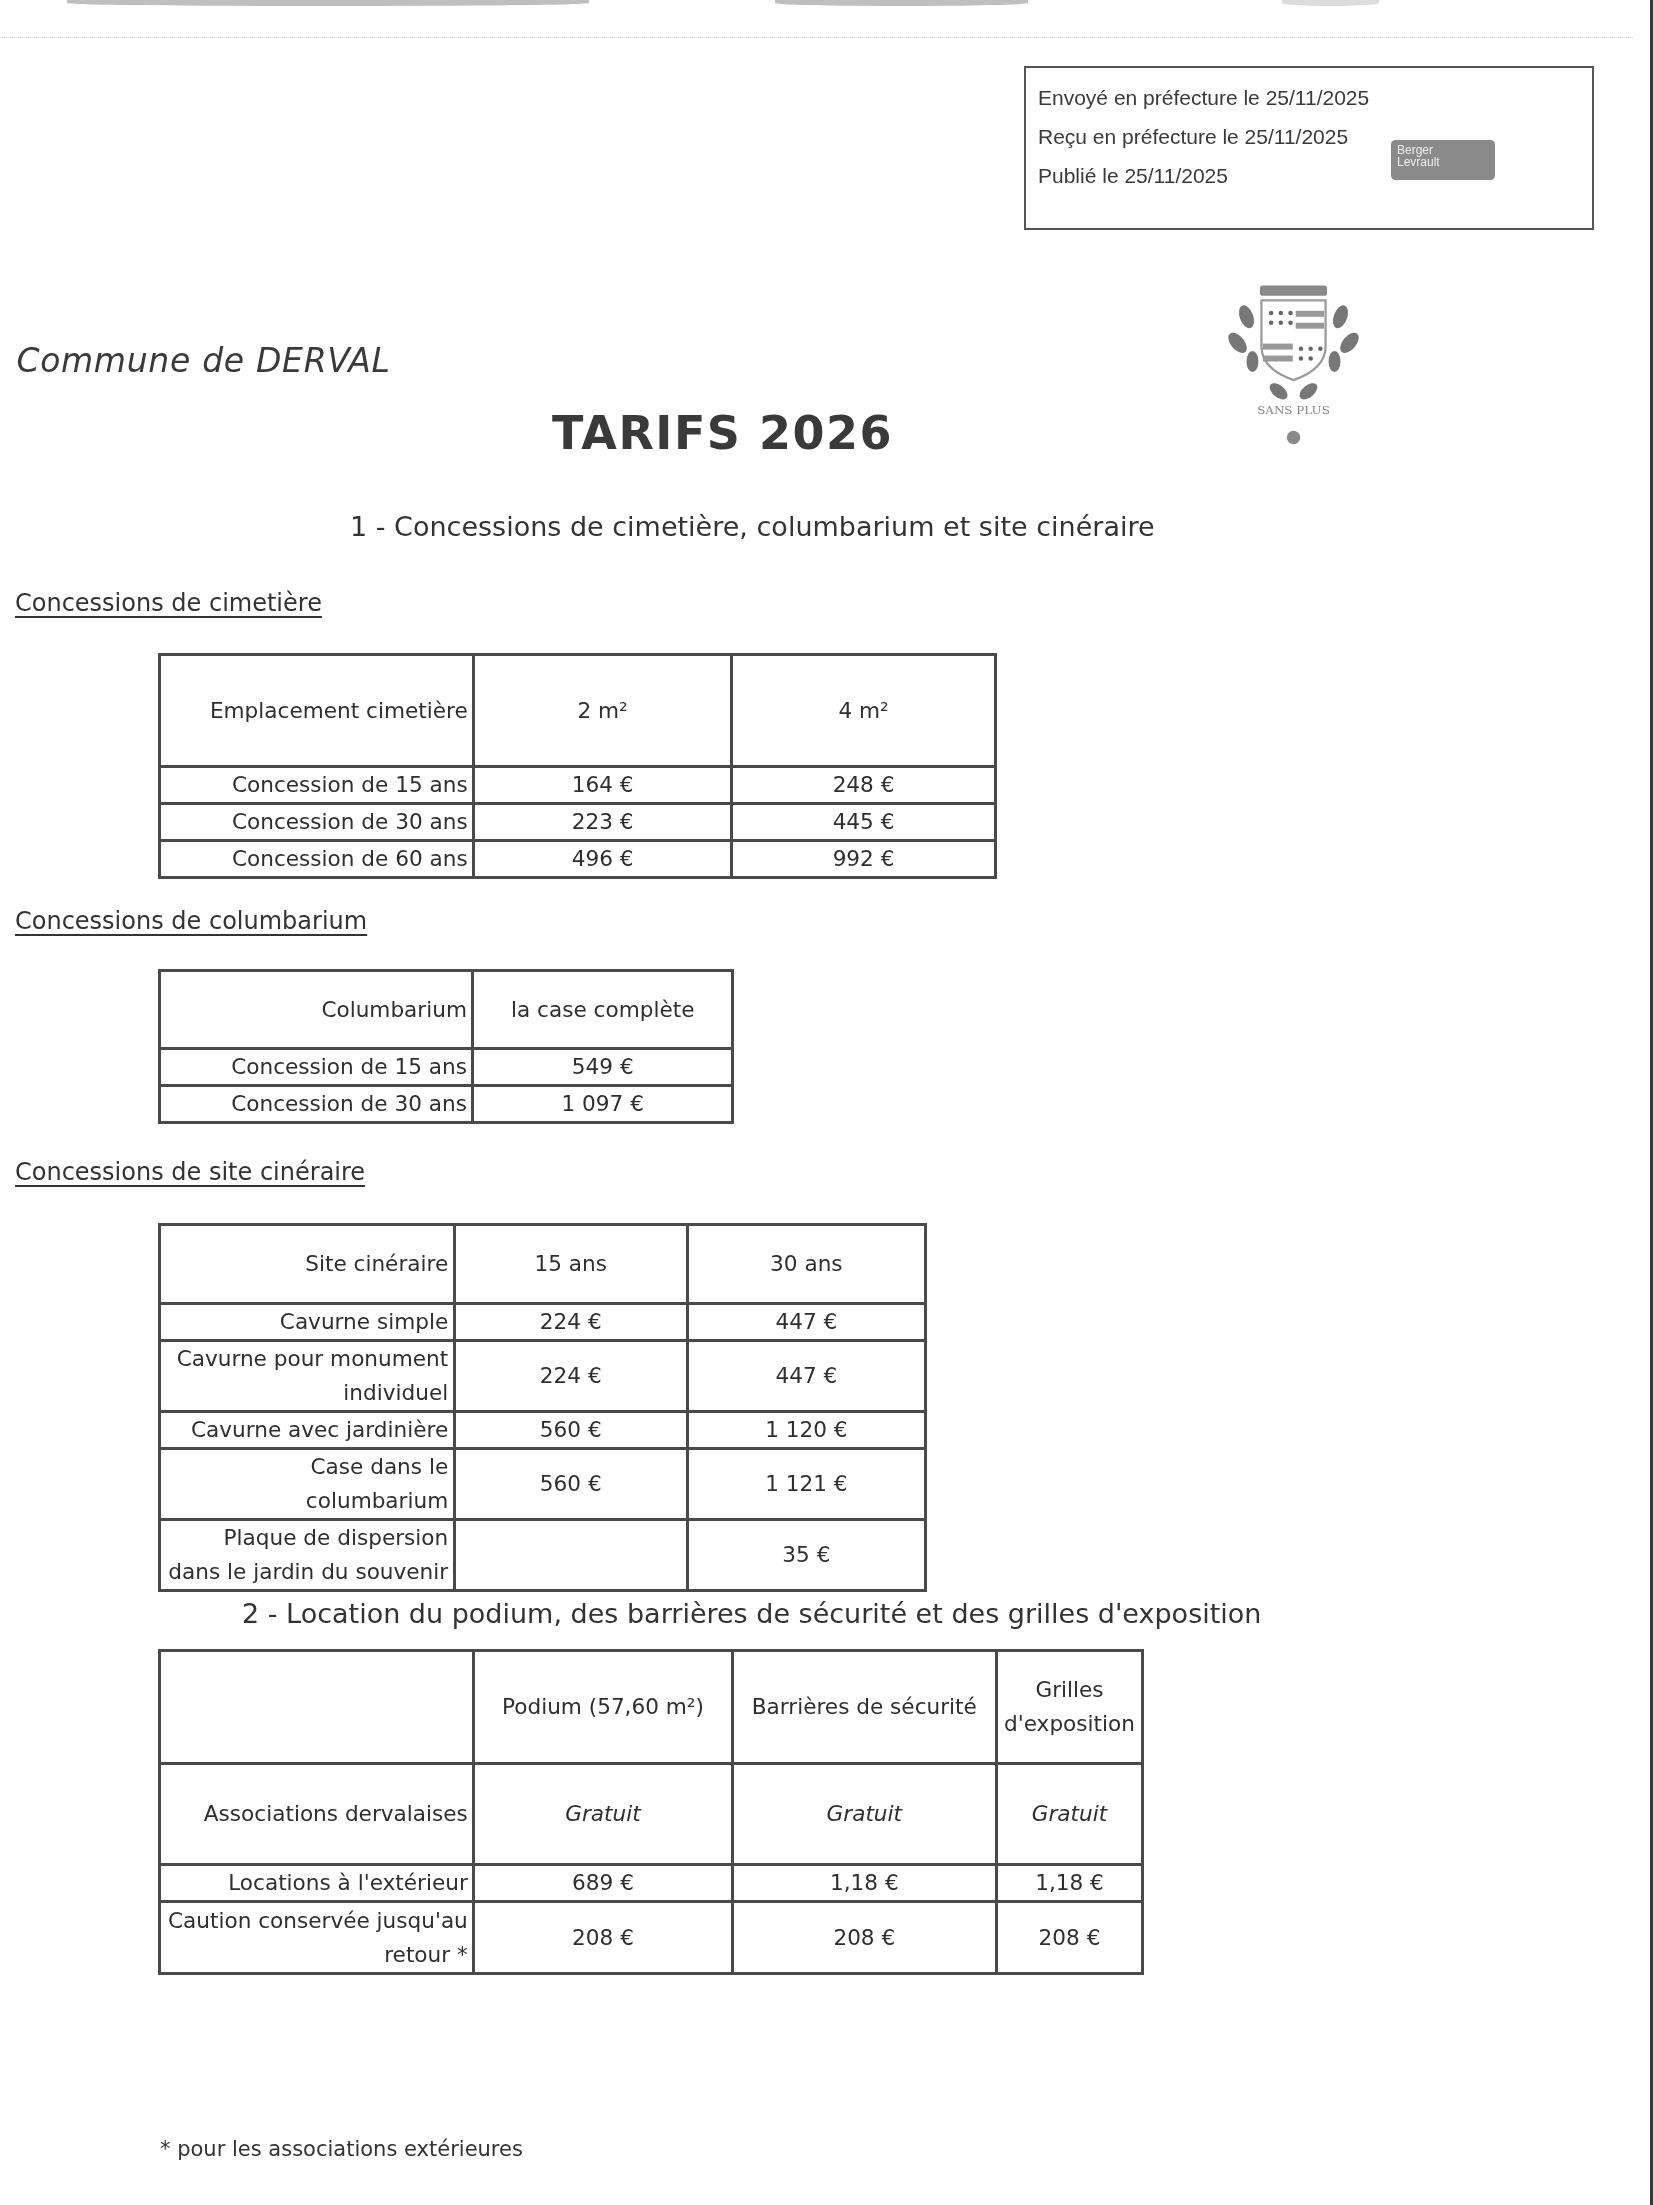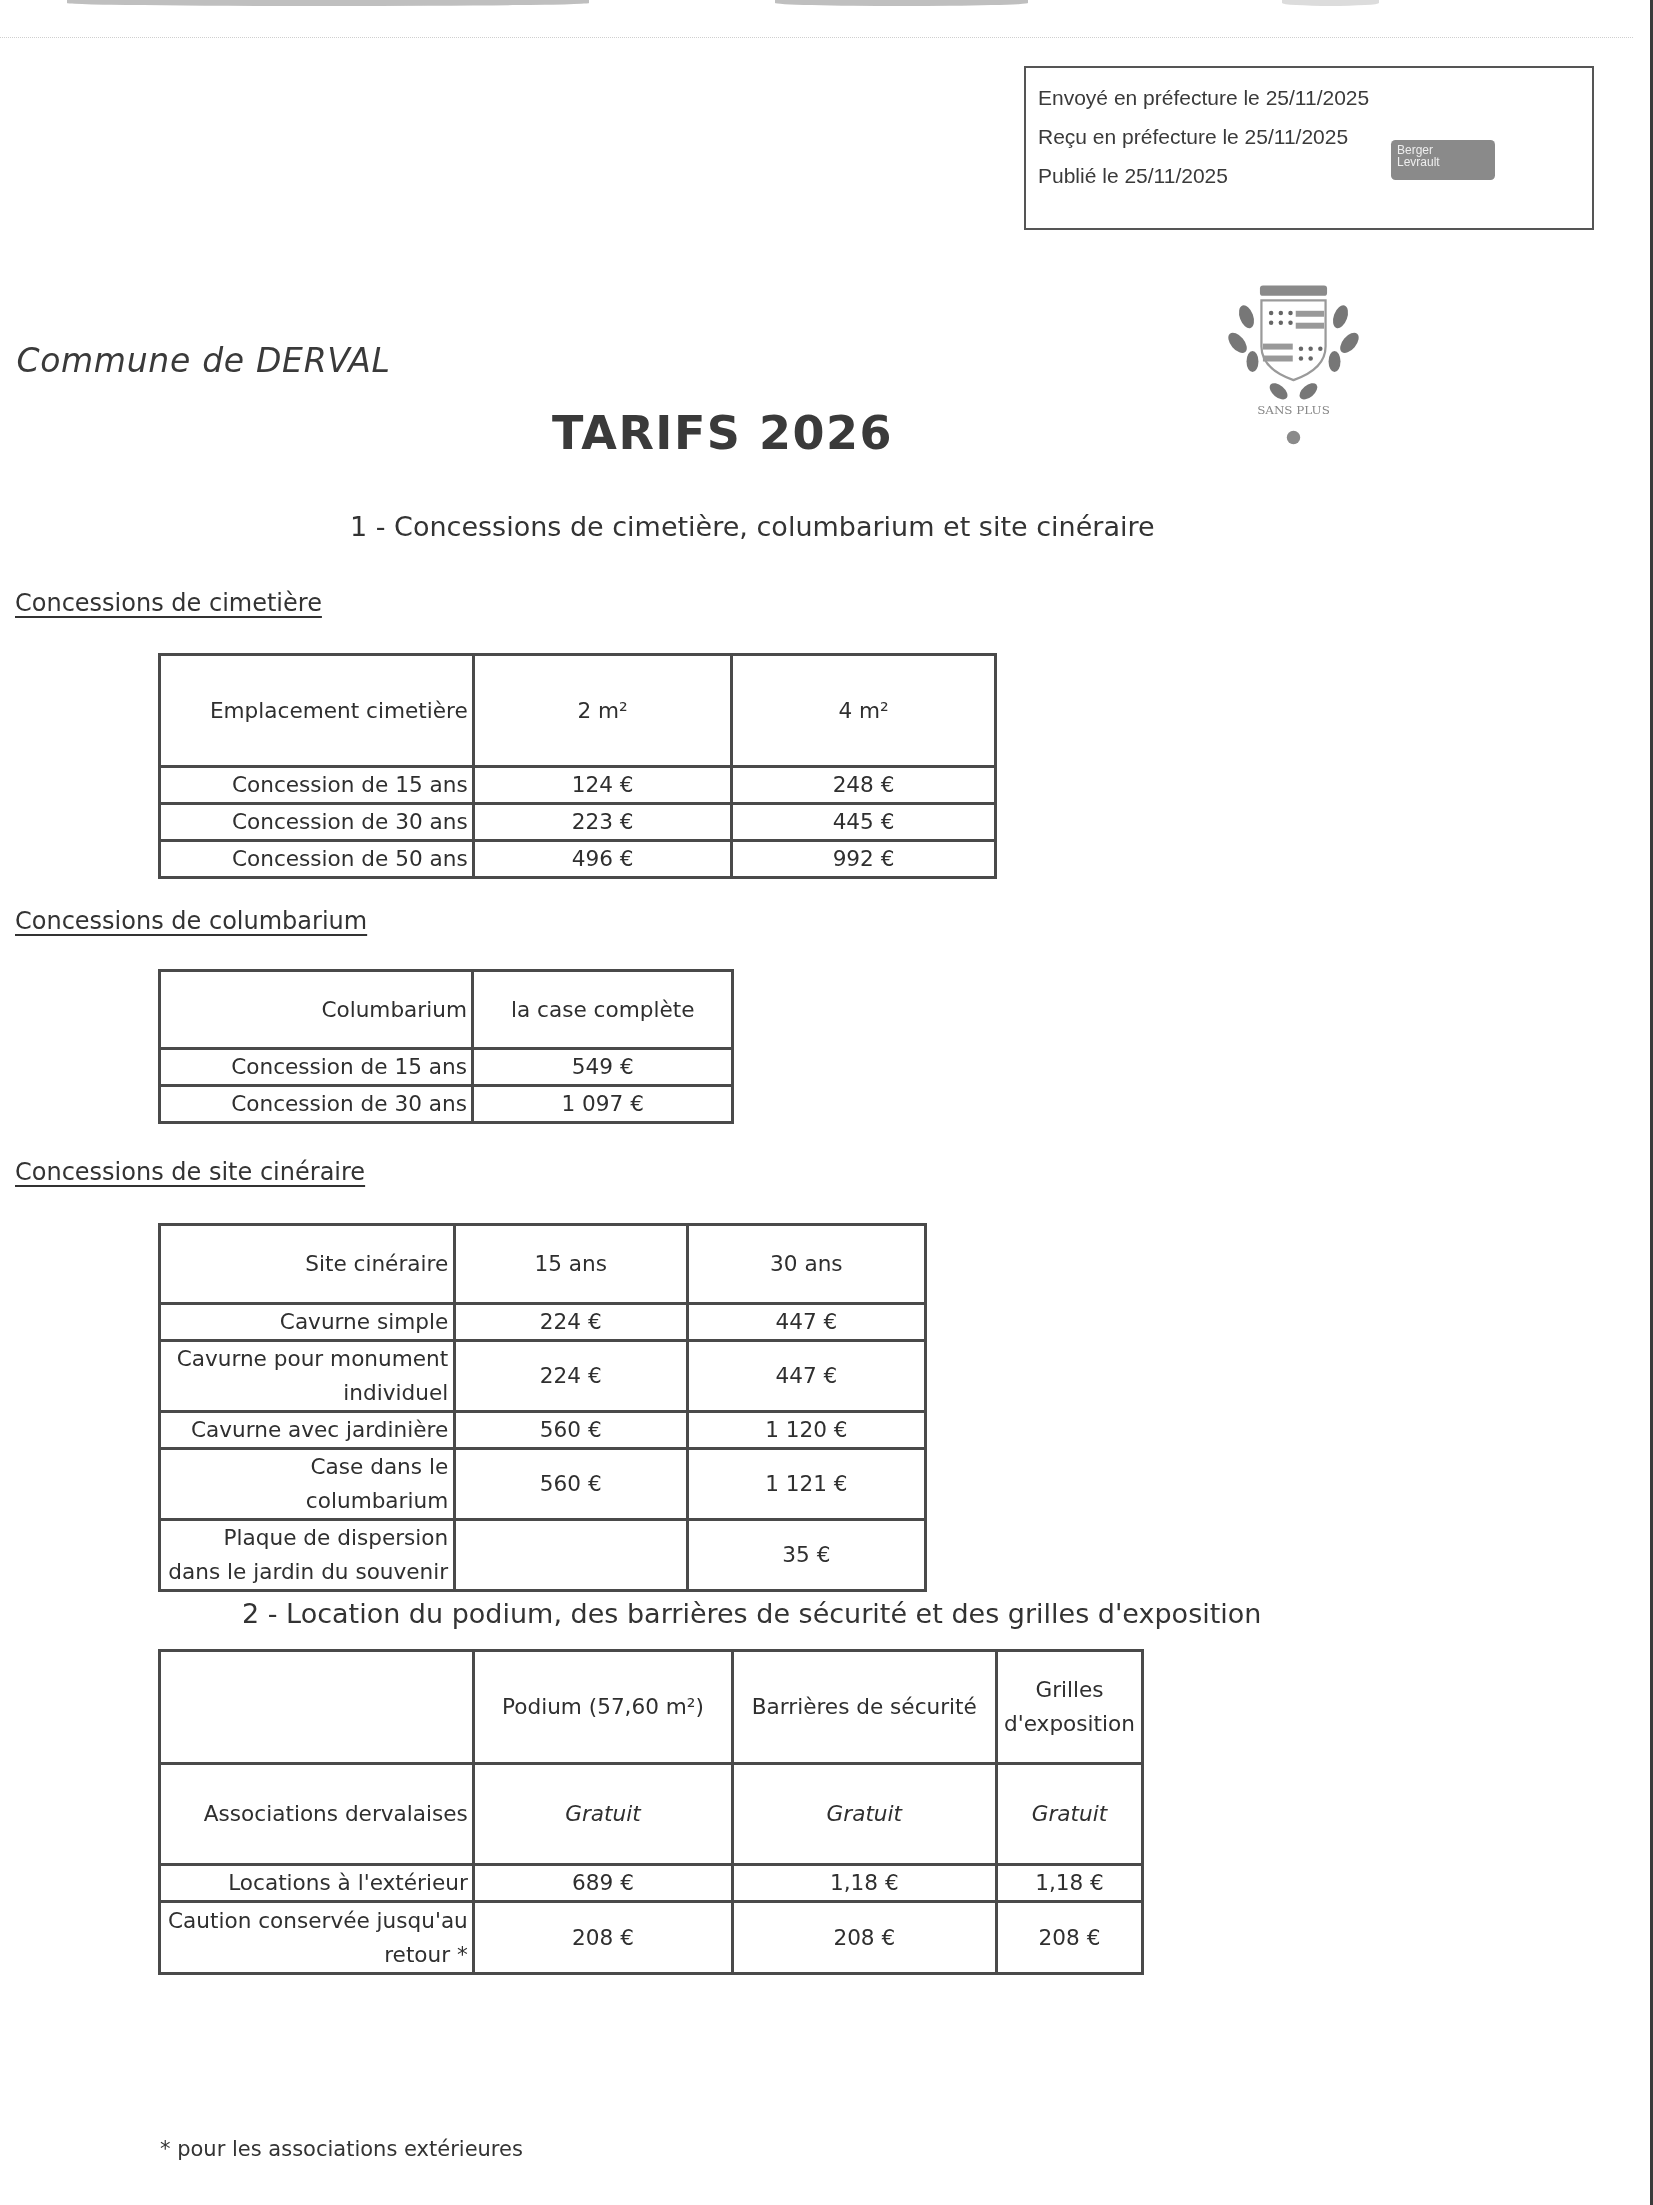--- a/index.html
+++ b/index.html
@@ -96,30 +96,30 @@
       <col style="width:265px">
     </colgroup>
   <tbody>
       <tr style="height:112px;">
     <td class="l">Emplacement cimetière</td>
     <td class="c">2 m²</td>
     <td class="c">4 m²</td>
   </tr>
   <tr style="height:34px;">
     <td class="l">Concession de 15 ans</td>
-    <td class="c">124 €</td>
+    <td class="c">164 €</td>
     <td class="c">248 €</td>
   </tr>
   <tr style="height:34px;">
     <td class="l">Concession de 30 ans</td>
     <td class="c">223 €</td>
     <td class="c">445 €</td>
   </tr>
   <tr style="height:34px;">
-    <td class="l">Concession de 50 ans</td>
+    <td class="l">Concession de 60 ans</td>
     <td class="c">496 €</td>
     <td class="c">992 €</td>
   </tr>
 </tbody>
   </table>
 
 <div class="sub-heading" style="top:907px;">Concessions de columbarium</div>
 <table class="tarif" style="left:158px;top:969px;width:576px;">
   <colgroup>
       <col style="width:315px">

